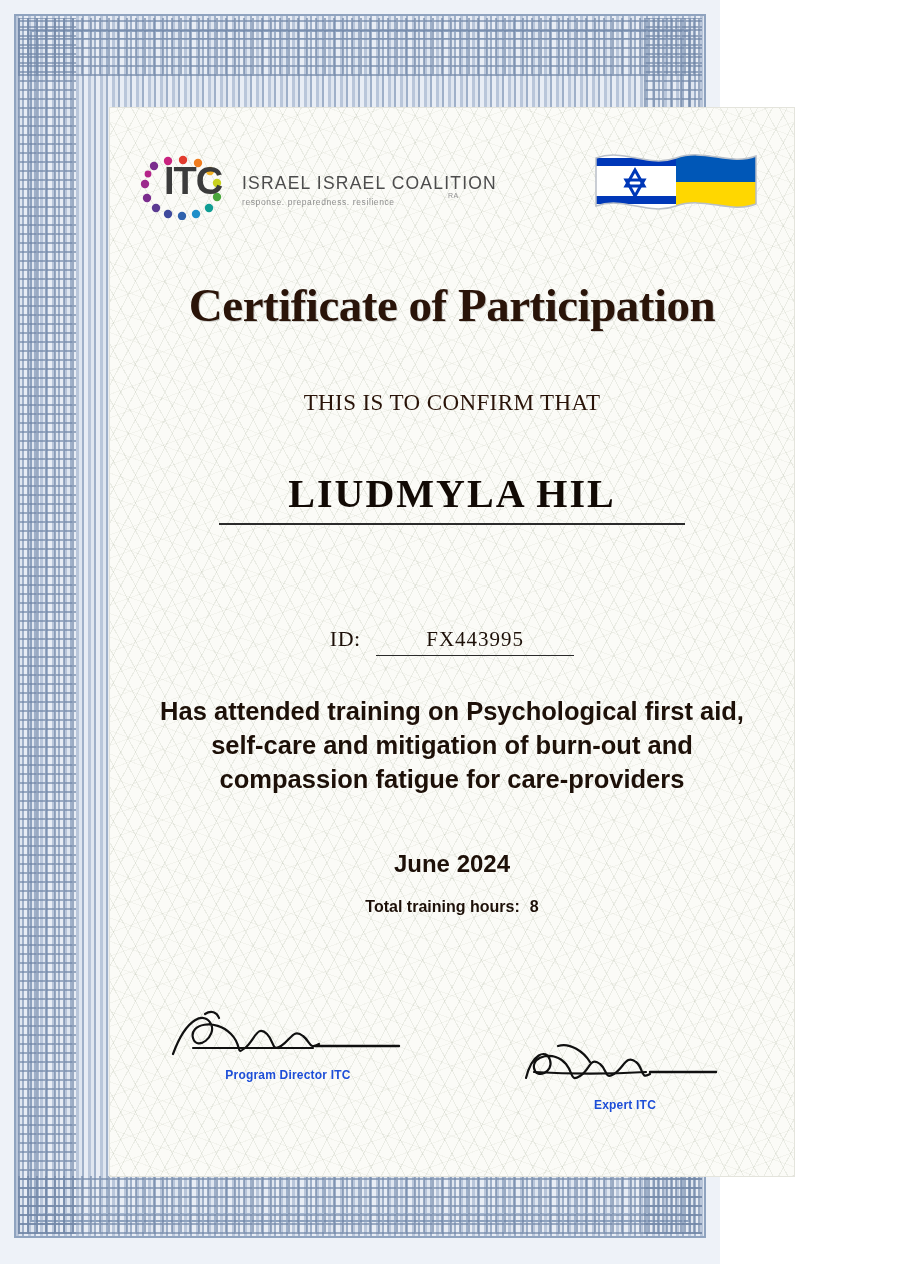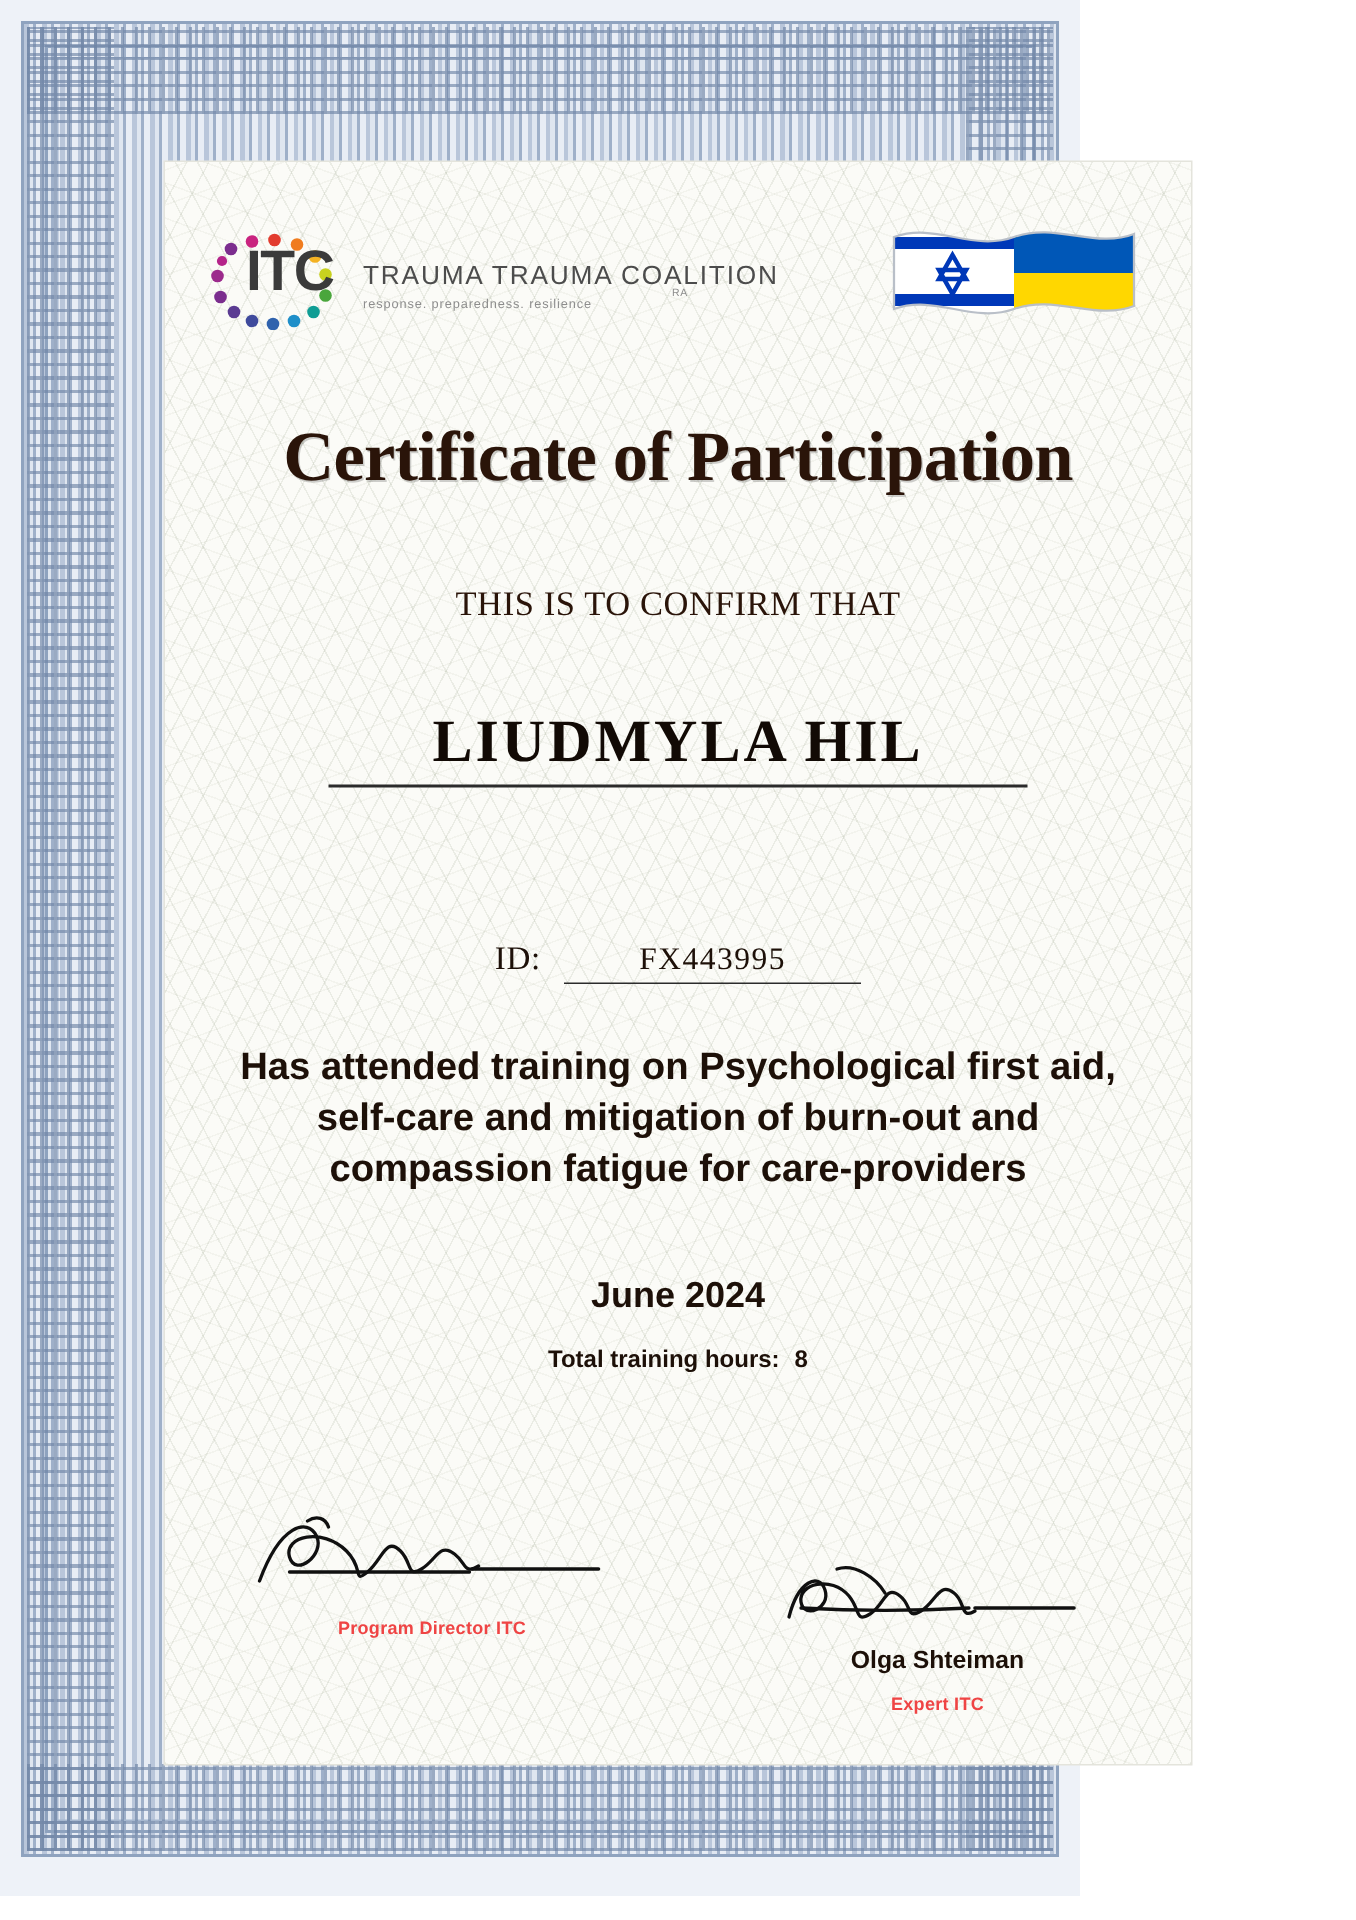--- a/index.html
+++ b/index.html
@@ -280,22 +280,22 @@
     font-family: "Liberation Sans", sans-serif;
     font-weight: bold;
     font-size: 16.5px;
     color: #1d1008;
     margin-top: 2px;
   }
   .sig-role {
     font-family: "Liberation Sans", sans-serif;
     font-weight: bold;
     font-size: 12px;
-    color: #ef4444;
-    margin-top: 12px;
+    color: #1d4ed8;
+    margin-top: 2px;
     letter-spacing: .2px;
   }
 
   .bottom-strip {
     position: absolute;
     left: 0;
     bottom: 0;
     width: 904px;
     height: 16px;
     background: #ffffff;
@@ -338,21 +338,21 @@
                 <circle cx="18" cy="54" r="4.2" fill="#5b3b92"></circle>
                 <circle cx="9" cy="44" r="4.2" fill="#7b2d8e"></circle>
                 <circle cx="7" cy="30" r="4.2" fill="#9c2a8c"></circle>
                 <circle cx="10" cy="20" r="3.4" fill="#b5248a"></circle>
               </g>
             </svg>
             <div class="itc-text">ITC</div>
           </div>
 
           <div class="logo-words">
-            <div class="logo-title">TRAUMA TRAUMA COALITION</div>
+            <div class="logo-title">ISRAEL ISRAEL COALITION</div>
             <div class="logo-sub">response. preparedness. resilience</div>
           </div>
           <div class="logo-ra">RA</div>
         </div>
 
         <div class="flags">
           <svg width="166" height="80" viewBox="0 0 166 80" xmlns="http://www.w3.org/2000/svg" aria-hidden="true">
             <defs>
               <clipPath id="wave">
                 <path d="M2,12 C30,2 54,22 82,12 C110,2 136,20 162,10 L162,58 C136,68 110,50 82,60 C54,70 30,50 2,60 Z"></path>
@@ -412,21 +412,20 @@
         <div class="sig-draw">
           <svg width="250" height="58" viewBox="0 0 250 58" xmlns="http://www.w3.org/2000/svg" aria-hidden="true">
             <g fill="none" stroke="#101010" stroke-width="2.2" stroke-linecap="round">
               <path d="M26,40 C32,16 46,10 50,22 C54,34 36,42 34,30 C32,18 54,12 66,26 C74,36 70,44 80,38 C90,32 90,18 100,26 C108,32 104,42 114,36 C124,30 126,16 136,24 C144,30 140,42 150,36"></path>
               <path d="M58,8 C70,4 84,14 90,24"></path>
               <path d="M34,34 C70,36 110,36 146,34"></path>
               <path d="M150,34 L216,34" stroke-width="2.4"></path>
             </g>
           </svg>
         </div>
-        <div class="sig-name">Olga Shteiman</div>
         <div class="sig-role">Expert  ITC</div>
       </div>
 
     </div>
   </div>
 
   <div class="bottom-strip"></div>
 </div>
 
 </body></html>

